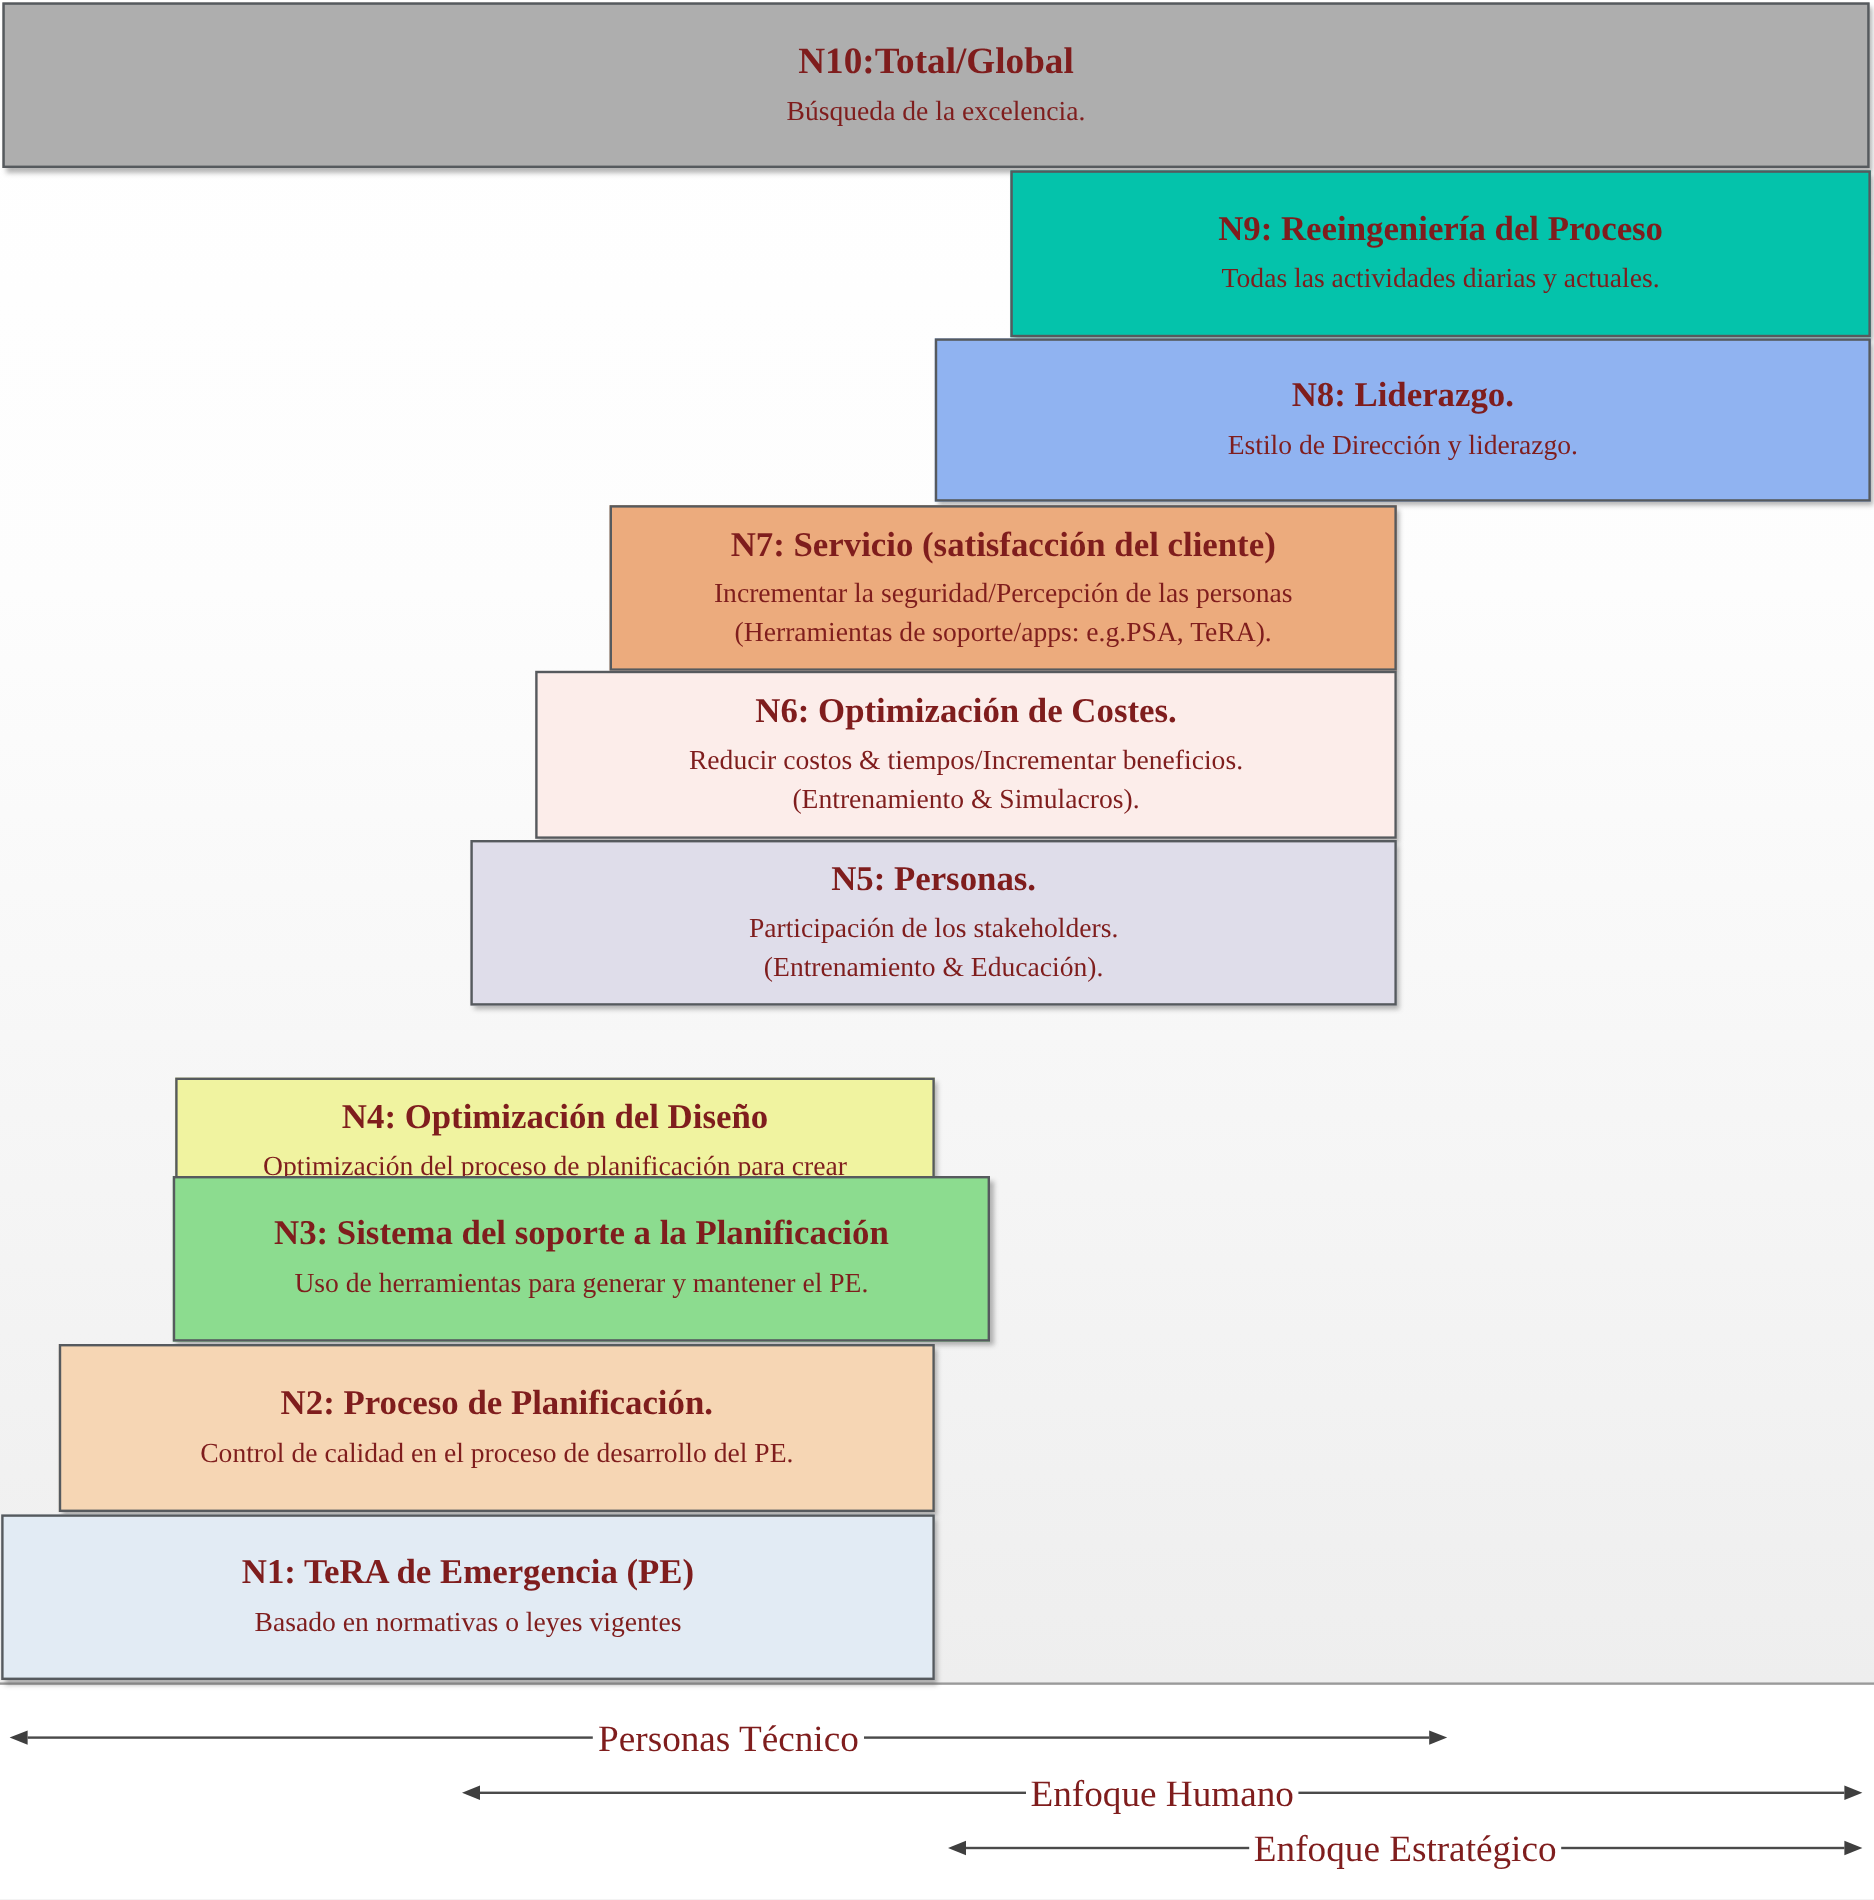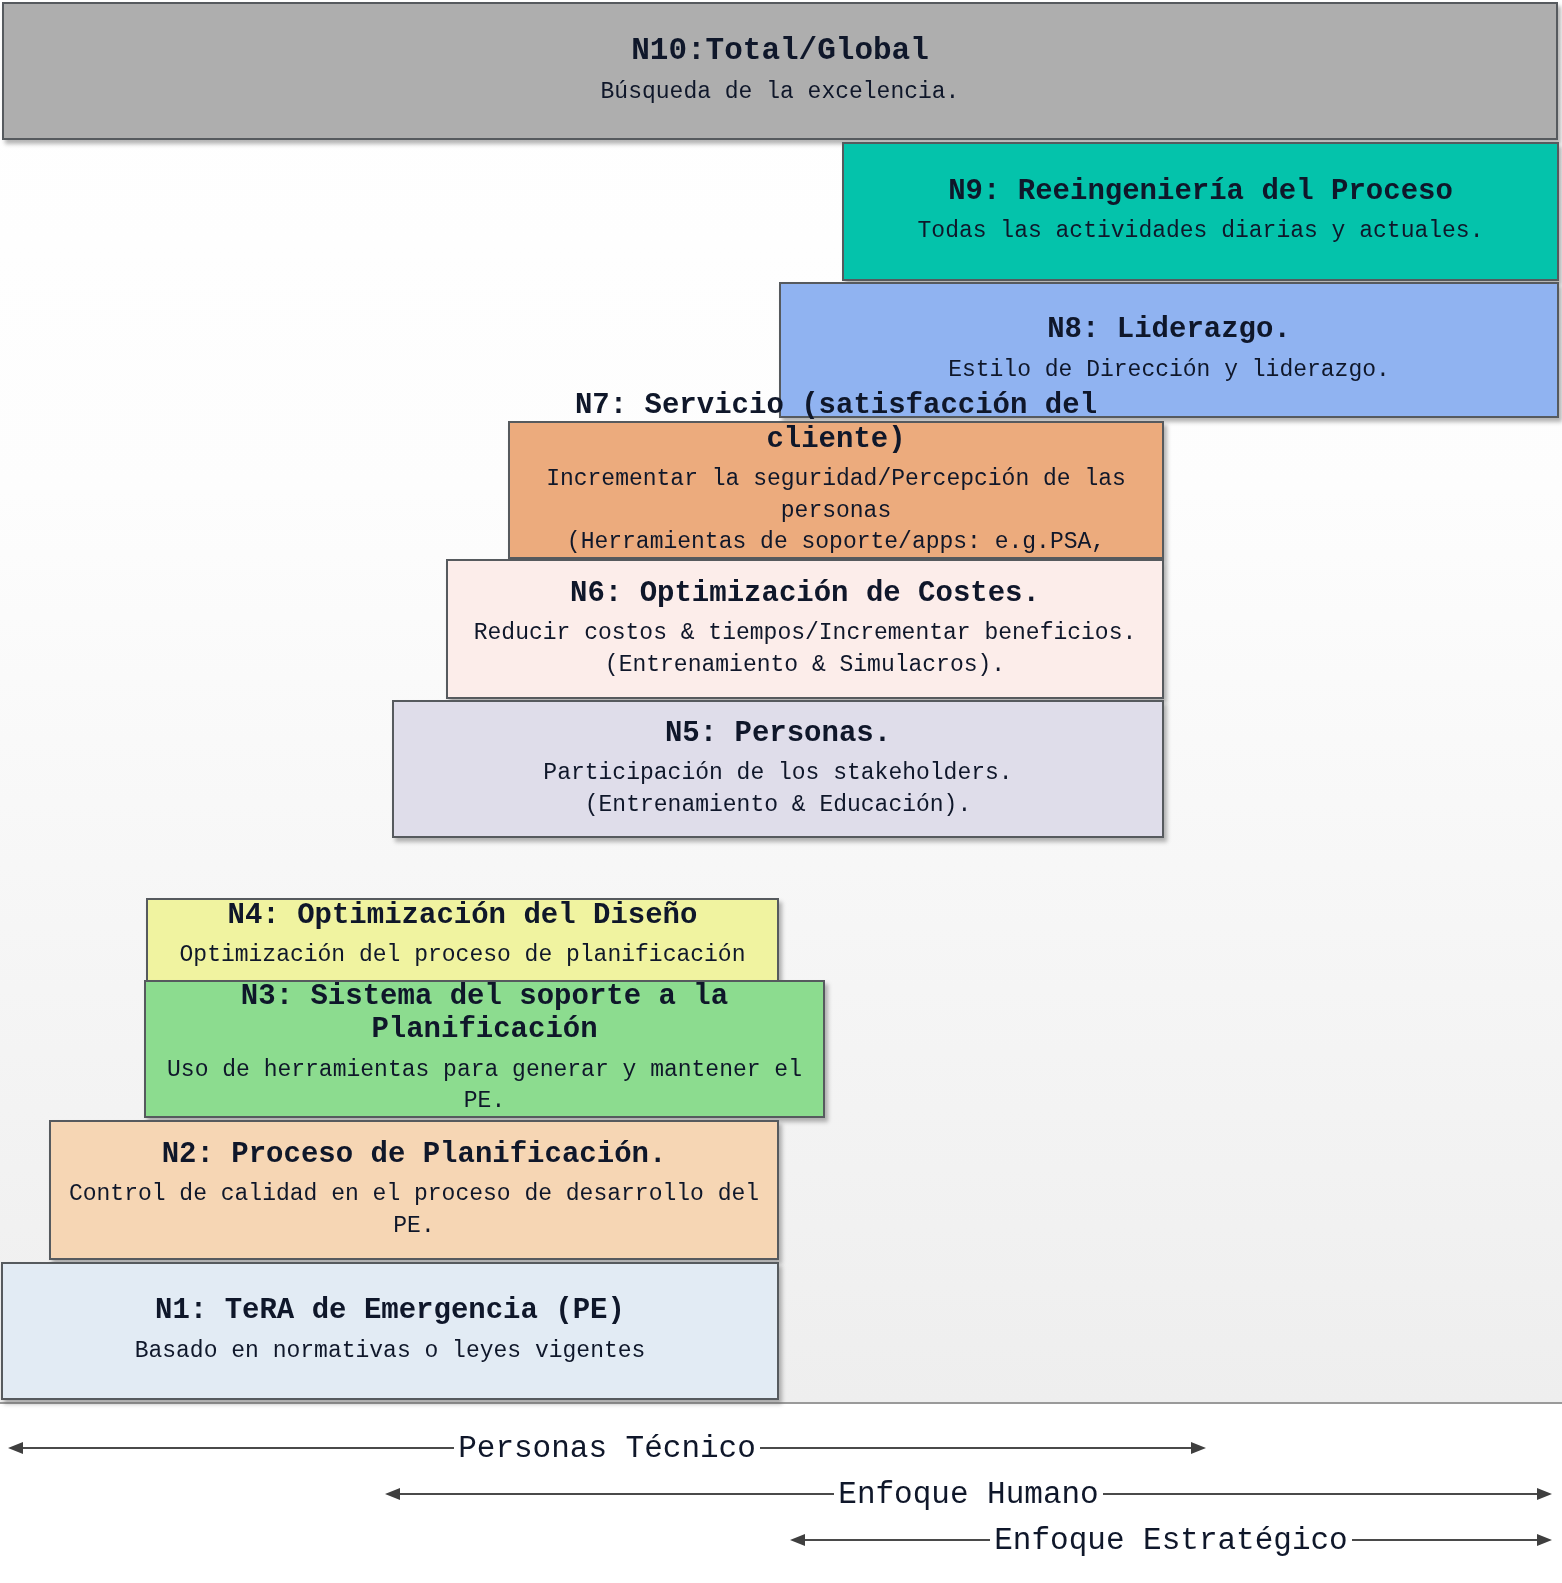--- a/index.html
+++ b/index.html
@@ -1,21 +1,21 @@
 <!DOCTYPE html>
 <html><head>
 <meta charset="utf-8">
 <style>
   html,body { margin:0; padding:0; background:#ffffff; }
   .stage {
     position:relative; width:1562px; height:1583px;
     background:#ffffff; overflow:hidden;
     outline:1px solid #c3c3c3;
-    font-family:Liberation Mono, monospace;
-    color:#0f172a;
+    font-family:Liberation Serif, serif;
+    color:#7f1d1d;
   }
   .bg-gradient {
     position:absolute; left:0; top:0; width:1562px; height:1402px;
     background:linear-gradient(180deg,#ffffff 0%,#fdfdfd 35%,#f4f4f4 75%,#eeeeee 100%);
     border-bottom:2px solid #9a9a9a;
   }
   .level {
     position:absolute; box-sizing:border-box;
     border:2px solid #565a5e;
     box-shadow:3px 4px 4px rgba(90,90,90,0.45);

